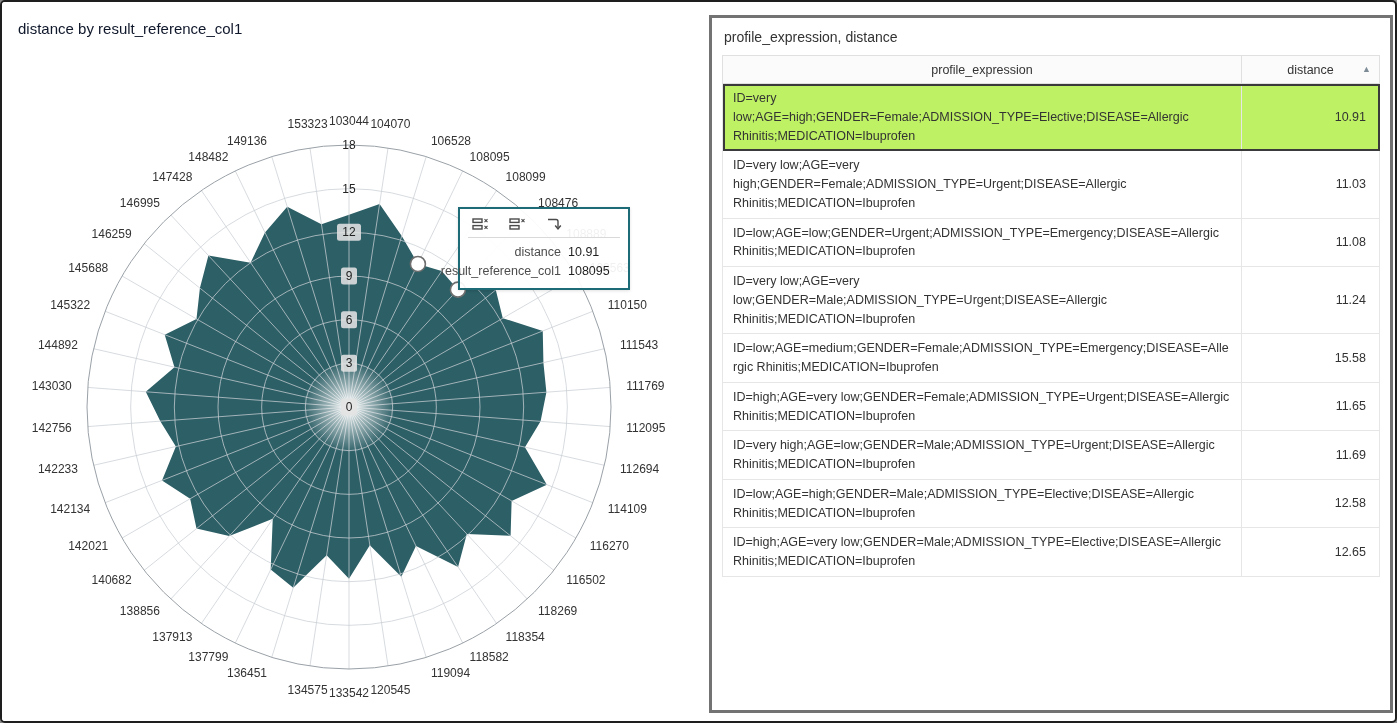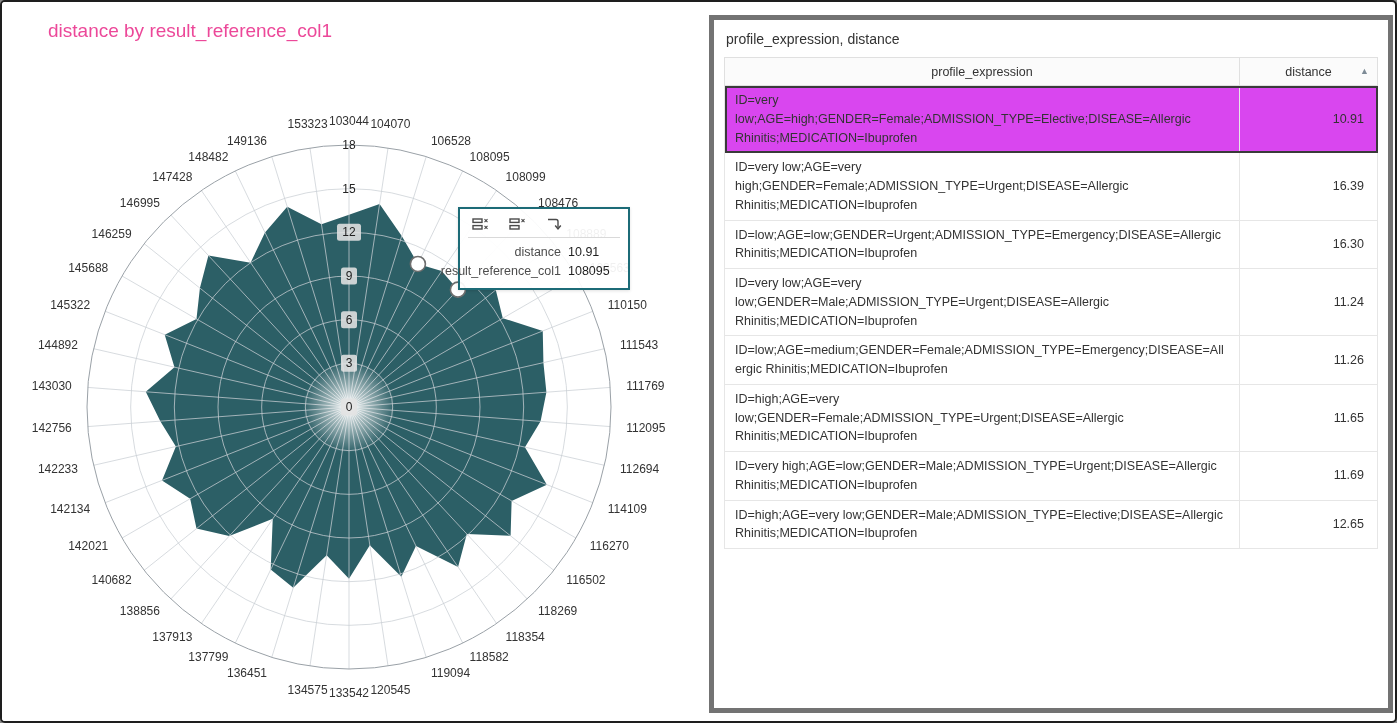--- a/index.html
+++ b/index.html
@@ -4,52 +4,52 @@
 <style>
   html,body{margin:0;padding:0;background:#888;}
   *{box-sizing:border-box;}
   #page-root{
     position:relative;width:1397px;height:723px;background:#ffffff;
     border:2px solid #1e1e1e;border-radius:5px;overflow:hidden;
     font-family:"Liberation Sans","DejaVu Sans",sans-serif;color:#333;
   }
   
   #left-panel{position:absolute;left:0;top:0;width:706px;height:719px;background:#fff;}
-  #left-title{position:absolute;left:16px;top:18px;font-size:19px;color:#ec4899;margin-left:30px;}
+  #left-title{position:absolute;left:16px;top:18px;font-size:15px;color:#0f172a;}
   #radar-svg{position:absolute;left:0;top:0;}
   
   #tooltip{
     position:absolute;left:456px;top:205px;width:172px;
     background:rgba(255,255,255,0.93);border:2px solid #1c6b77;
     padding:5px 8px 7px 8px;box-shadow:0 1px 3px rgba(0,0,0,0.12);
   }
   #tooltip .tt-icons{display:flex;align-items:center;gap:20px;padding:2px 2px 5px 4px;border-bottom:1px solid #d9d9d9;}
   #tooltip .tt-icons svg{display:block;}
   #tooltip .tt-body{margin-top:5px;font-size:12.5px;line-height:1.5;}
   #tooltip .tt-row{display:flex;justify-content:flex-end;white-space:nowrap;}
   #tooltip .tt-label{color:#4d4d4d;text-align:right;}
   #tooltip .tt-value{color:#1f1f1f;margin-left:7px;min-width:52px;text-align:left;}
   
   #right-panel{
     position:absolute;left:707px;top:13px;width:684px;height:698px;
-    background:#fff;border:5px solid #737373;overflow:hidden;
+    background:#fff;border:3px solid #737373;overflow:hidden;
   }
   #right-title{padding:11px 12px 10px 12px;font-size:14px;color:#333;}
   #grid-wrap{margin:0 10px;}
   table#grid{border-collapse:collapse;width:100%;font-size:12.5px;table-layout:fixed;padding-left:33px;}
   #grid th{
     font-weight:normal;background:#fbfbfb;border:1px solid #e0e0e0;
     height:28px;padding:2px 8px;color:#333;position:relative;text-align:center;
   }
   #grid th.col-distance{width:138px;}
   #grid th .sort-caret{position:absolute;right:8px;top:50%;transform:translateY(-56%);font-size:9px;color:#7d8b96;}
   #grid td{border:1px solid #e6e6e6;padding:5px 10px;line-height:1.5;vertical-align:middle;word-wrap:break-word;}
   #grid td.dist{text-align:right;padding-right:13px;color:#333;}
   #grid tr.selected{outline:2px solid #3a3a3a;outline-offset:-2px;}
-  #grid tr.selected td{background:#d946ef;}
+  #grid tr.selected td{background:#bef264;}
 </style>
 </head>
 <body>
 
 <div id="page-root">
 
   <div id="left-panel">
     <div id="left-title">distance by result_reference_col1</div>
     <svg id="radar-svg" width="706" height="719" viewBox="0 0 706 719">
         <defs>
@@ -230,41 +230,45 @@
             </th>
           </tr>
         </thead>
         <tbody id="grid-body">
             <tr class="selected">
               <td>ID=very low;AGE=high;GENDER=Female;ADMISSION_TYPE=Elective;DISEASE=Allergic Rhinitis;MEDICATION=Ibuprofen</td>
               <td class="dist">10.91</td>
             </tr>
             <tr>
               <td>ID=very low;AGE=very high;GENDER=Female;ADMISSION_TYPE=Urgent;DISEASE=Allergic Rhinitis;MEDICATION=Ibuprofen</td>
-              <td class="dist">16.39</td>
+              <td class="dist">11.03</td>
             </tr>
             <tr>
               <td>ID=low;AGE=low;GENDER=Urgent;ADMISSION_TYPE=Emergency;DISEASE=Allergic Rhinitis;MEDICATION=Ibuprofen</td>
-              <td class="dist">16.30</td>
+              <td class="dist">11.08</td>
             </tr>
             <tr>
               <td>ID=very low;AGE=very low;GENDER=Male;ADMISSION_TYPE=Urgent;DISEASE=Allergic Rhinitis;MEDICATION=Ibuprofen</td>
               <td class="dist">11.24</td>
             </tr>
             <tr>
               <td>ID=low;AGE=medium;GENDER=Female;ADMISSION_TYPE=Emergency;DISEASE=Allergic Rhinitis;MEDICATION=Ibuprofen</td>
-              <td class="dist">11.26</td>
+              <td class="dist">15.58</td>
             </tr>
             <tr>
               <td>ID=high;AGE=very low;GENDER=Female;ADMISSION_TYPE=Urgent;DISEASE=Allergic Rhinitis;MEDICATION=Ibuprofen</td>
               <td class="dist">11.65</td>
             </tr>
             <tr>
               <td>ID=very high;AGE=low;GENDER=Male;ADMISSION_TYPE=Urgent;DISEASE=Allergic Rhinitis;MEDICATION=Ibuprofen</td>
               <td class="dist">11.69</td>
+            </tr>
+            <tr>
+              <td>ID=low;AGE=high;GENDER=Male;ADMISSION_TYPE=Elective;DISEASE=Allergic Rhinitis;MEDICATION=Ibuprofen</td>
+              <td class="dist">12.58</td>
             </tr>
             <tr>
               <td>ID=high;AGE=very low;GENDER=Male;ADMISSION_TYPE=Elective;DISEASE=Allergic Rhinitis;MEDICATION=Ibuprofen</td>
               <td class="dist">12.65</td>
             </tr>
           </tbody>
       </table>
     </div>
   </div>
 

